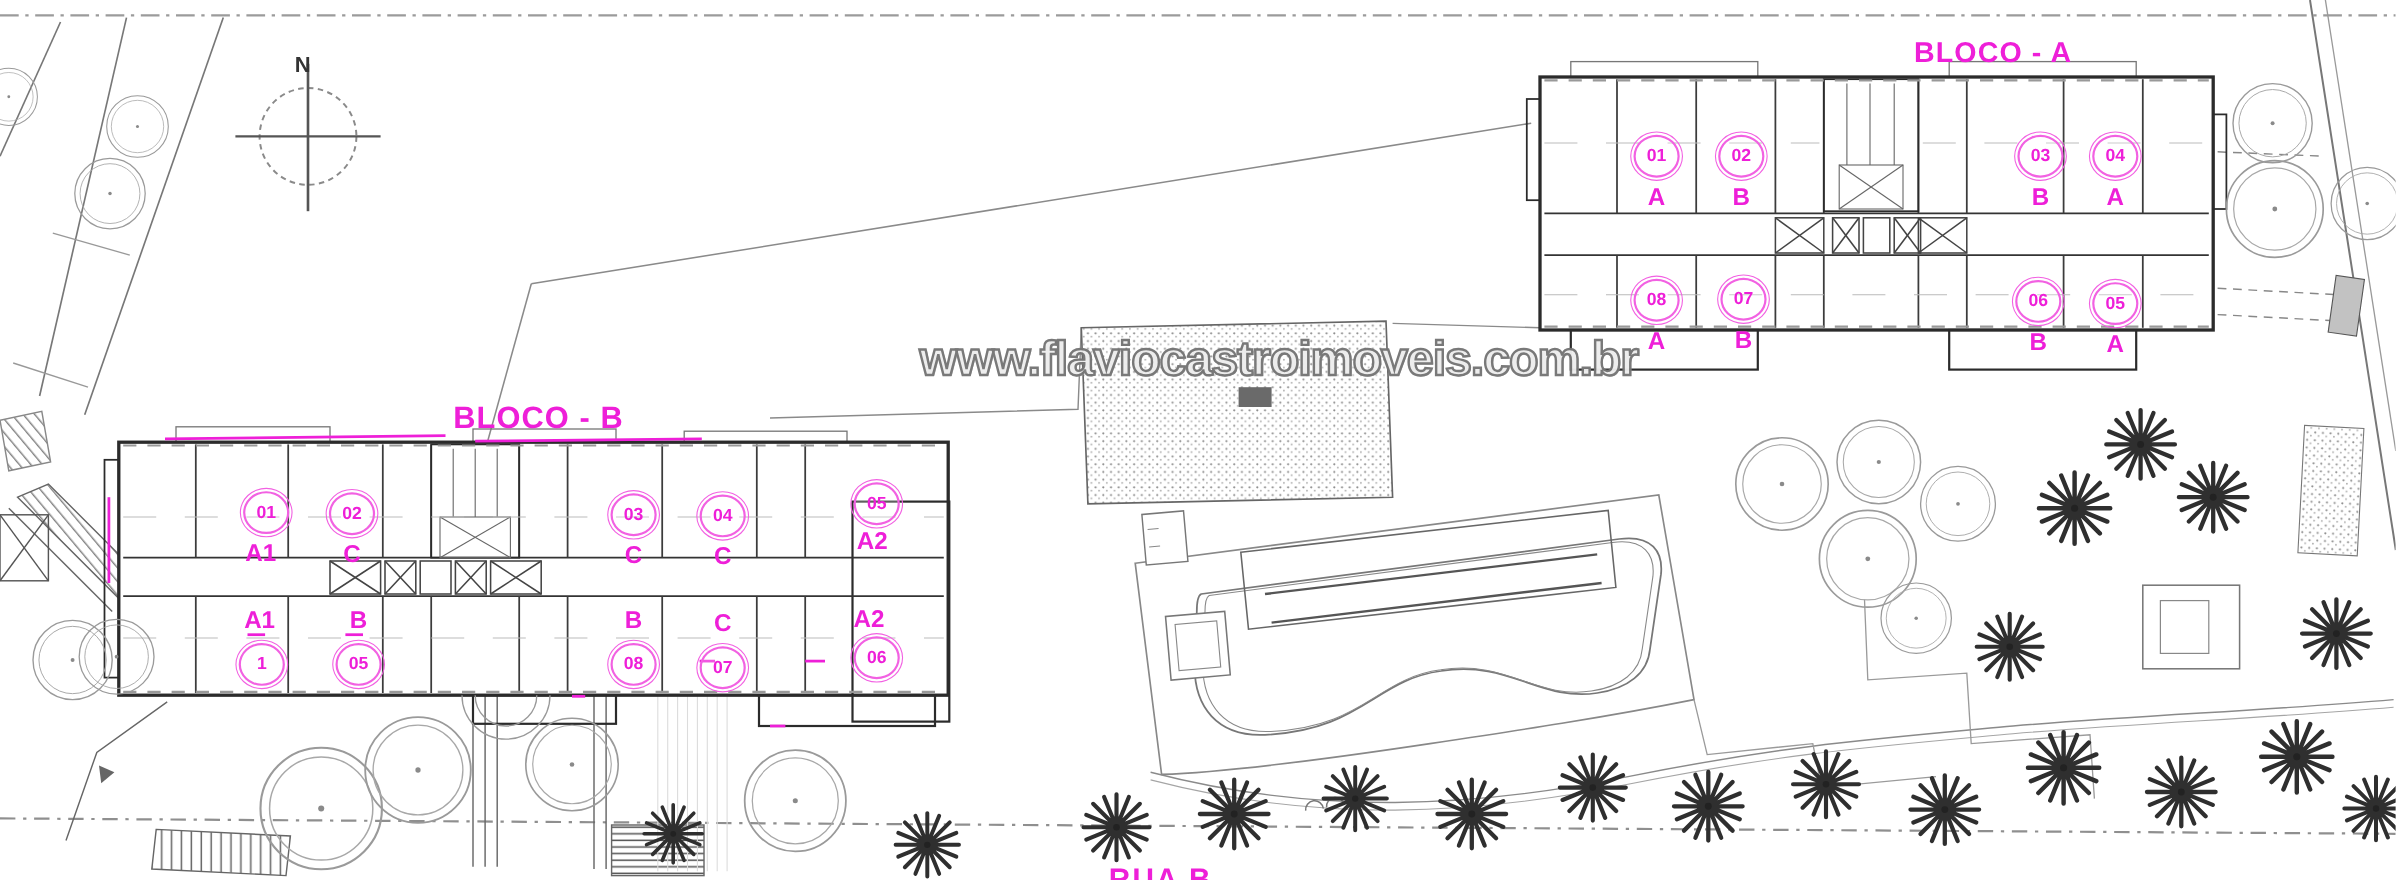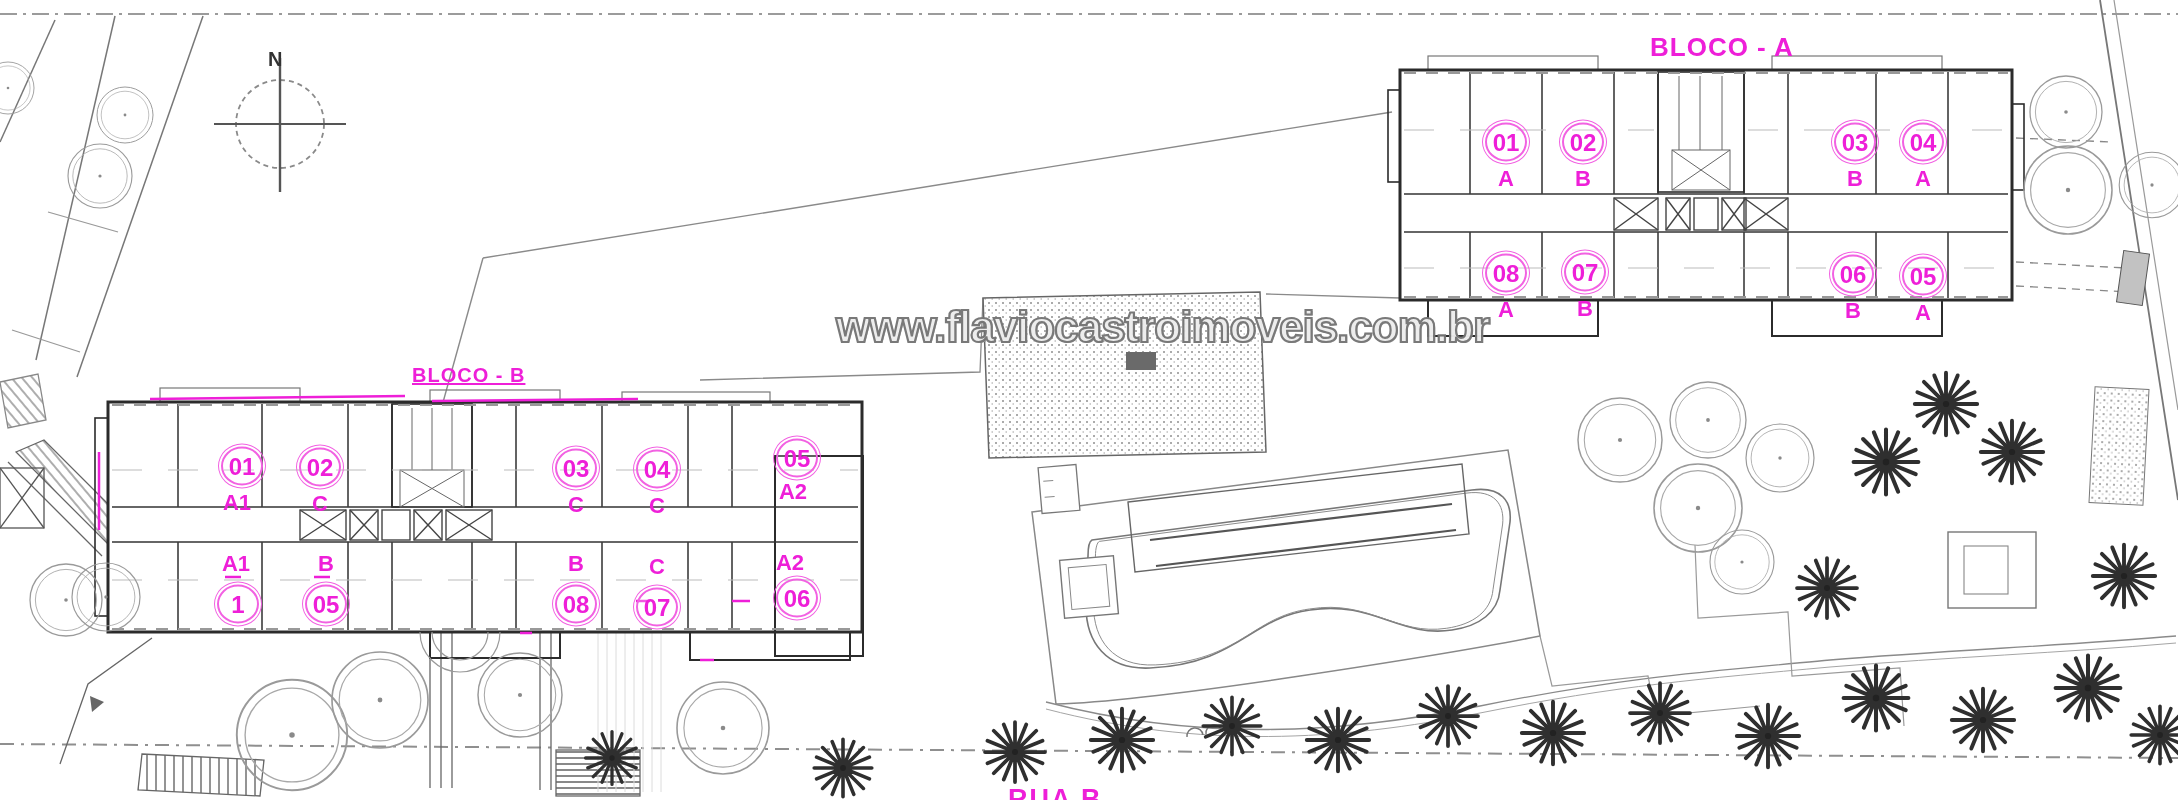--- a/index.html
+++ b/index.html
@@ -16,21 +16,21 @@
     -webkit-text-stroke:2.2px #757575;text-shadow:1px 1px 0 #a8a8a8;opacity:.97;
   }
   .north-label{color:#333;font-weight:bold;font-size:20px;}
   .street-label{color:var(--mag);font-weight:bold;font-size:27px;letter-spacing:2px;}
   .unit{position:absolute;width:0;height:0;}
   .ucirc{
     position:absolute;left:0;top:0;transform:translate(-50%,-50%);
     width:38px;height:35px;border:2px solid var(--mag2);border-radius:50%;
     outline:1.5px solid var(--mag2);outline-offset:2px;
     display:flex;align-items:center;justify-content:center;
-    font-weight:bold;font-size:24px;color:var(--mag);background:rgba(255,255,255,.25);
+    font-weight:bold;font-size:16px;color:var(--mag);background:rgba(255,255,255,.25);
   }
   .ulet{
     position:absolute;left:0;transform:translate(-50%,-50%);
     font-weight:bold;font-size:22px;color:var(--mag);white-space:nowrap;
   }
   .below{top:37px;} .above{top:-40px;}
 </style>
 </head>
 <body>
 
@@ -320,22 +320,22 @@
     <use href="#palm" transform="translate(1946 404) scale(1.3)"></use>
     <use href="#palm" transform="translate(1886 462) scale(1.35)"></use>
     <use href="#palm" transform="translate(2012 452) scale(1.3)"></use>
     <use href="#palm" transform="translate(1827 588) scale(1.25)"></use>
     <use href="#palm" transform="translate(2124 576) scale(1.3)"></use>
   </g>
 </svg>
 
 <div class="abs north-label" style="left:268px;top:48px;">N</div>
 
-<div class="abs block-label" style="left:1650px;top:32px;font-size:26px;">BLOCO - A</div>
-<div class="abs block-label" style="left:412px;top:364px;font-size:20px;text-decoration:underline;">BLOCO - B</div>
+<div class="abs block-label" style="left:1740px;top:32px;font-size:26px;">BLOCO - A</div>
+<div class="abs block-label" style="left:412px;top:364px;font-size:28px;">BLOCO - B</div>
 
 <div class="abs watermark" style="left:836px;top:302px;">www.flaviocastroimoveis.com.br</div>
 
 <div class="abs street-label" style="left:1008px;top:784px;">RUA B</div>
 
 <div class="unit" style="left:1506px;top:142px;">
   <div class="ucirc">01</div>
   <div class="ulet below">A</div>
 </div>
 <div class="unit" style="left:1583px;top:142px;">

